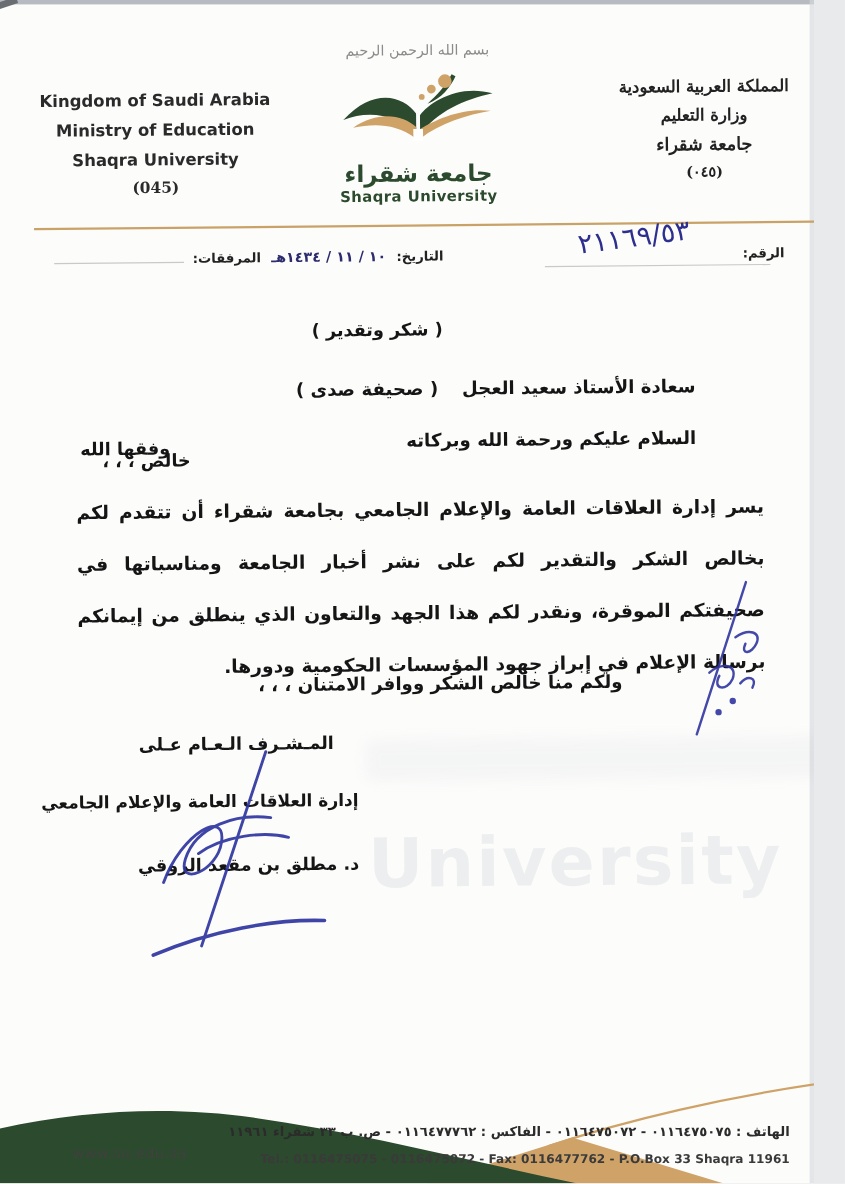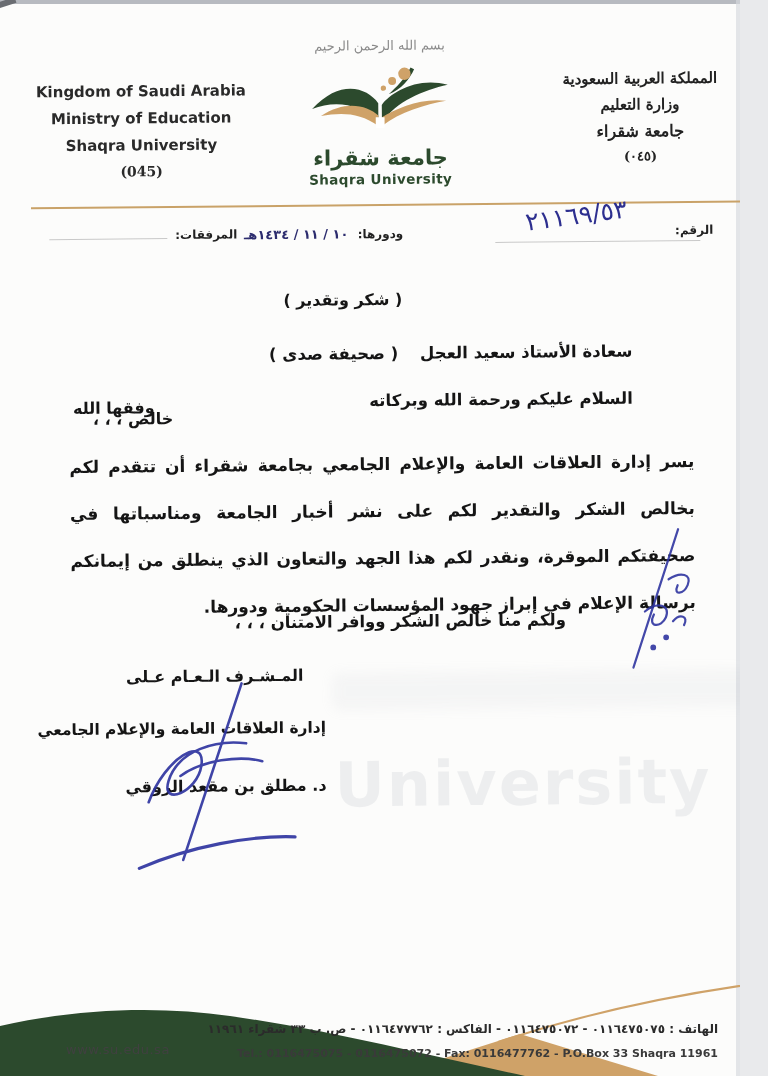--- a/index.html
+++ b/index.html
@@ -108,21 +108,21 @@
       <div class="r4">(٠٤٥)</div>
     </div>
 
     <div id="gold-rule" class="abs"></div>
 
     <div id="ref-num-label" class="abs ref-label">الرقم:</div>
     <div id="ref-num-line" class="abs"></div>
     <div id="ref-num-value" class="abs">٢١١٦٩/٥٣</div>
 
     <div id="ref-date" class="abs ref-label">
-      <span>ودورها:</span>
+      <span>التاريخ:</span>
       <span class="val">١٠ / ١١ / ١٤٣٤هـ</span>
     </div>
 
     <div id="ref-att" class="abs ref-label">
       <span>المرفقات:</span>
       <span id="ref-att-line"></span>
     </div>
 
     <div id="subject" class="abs ar">( شكر وتقدير )</div>
 

